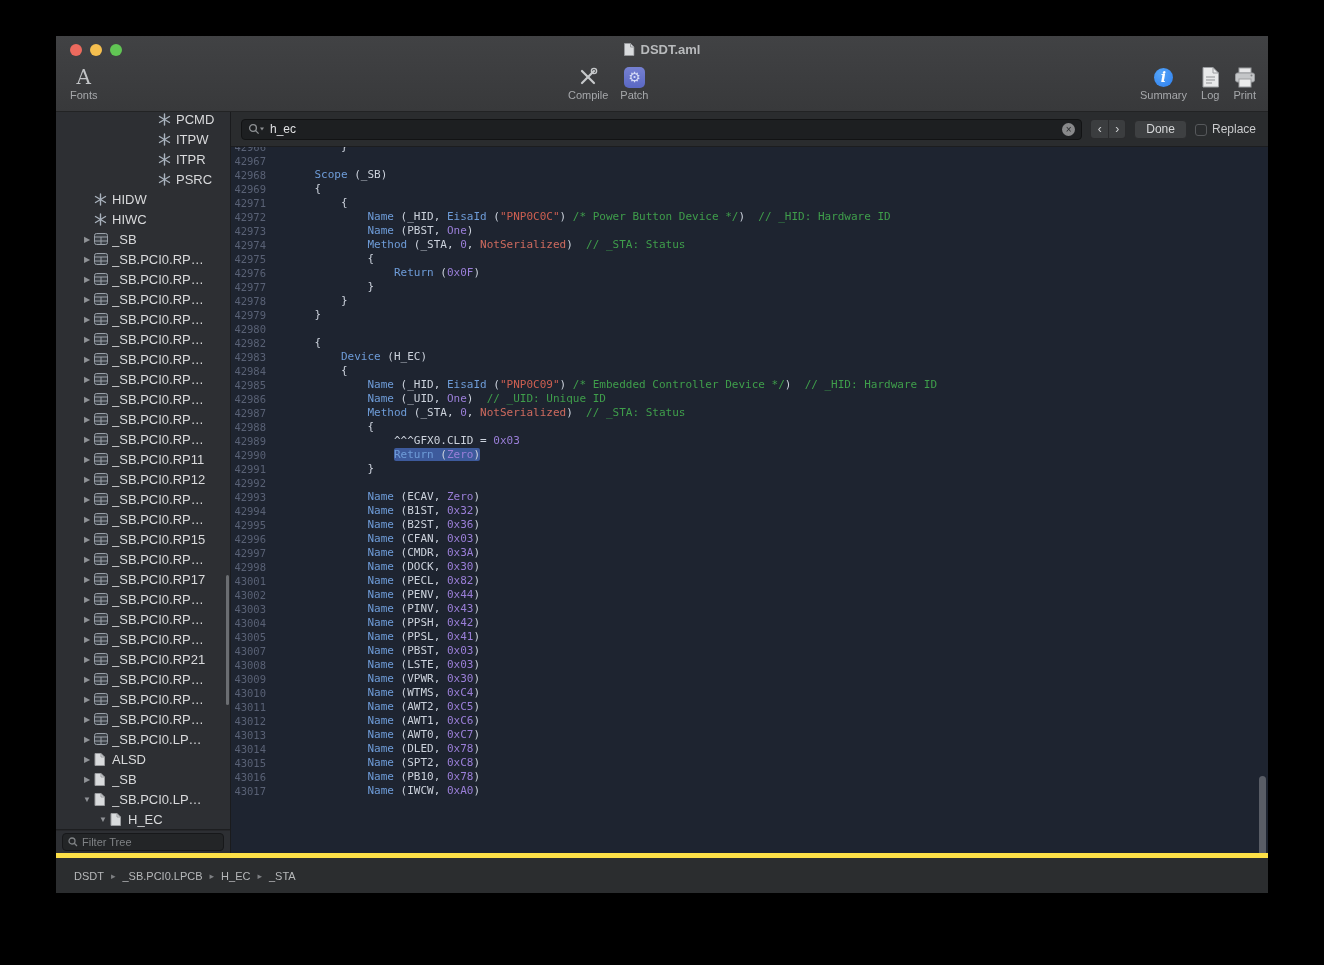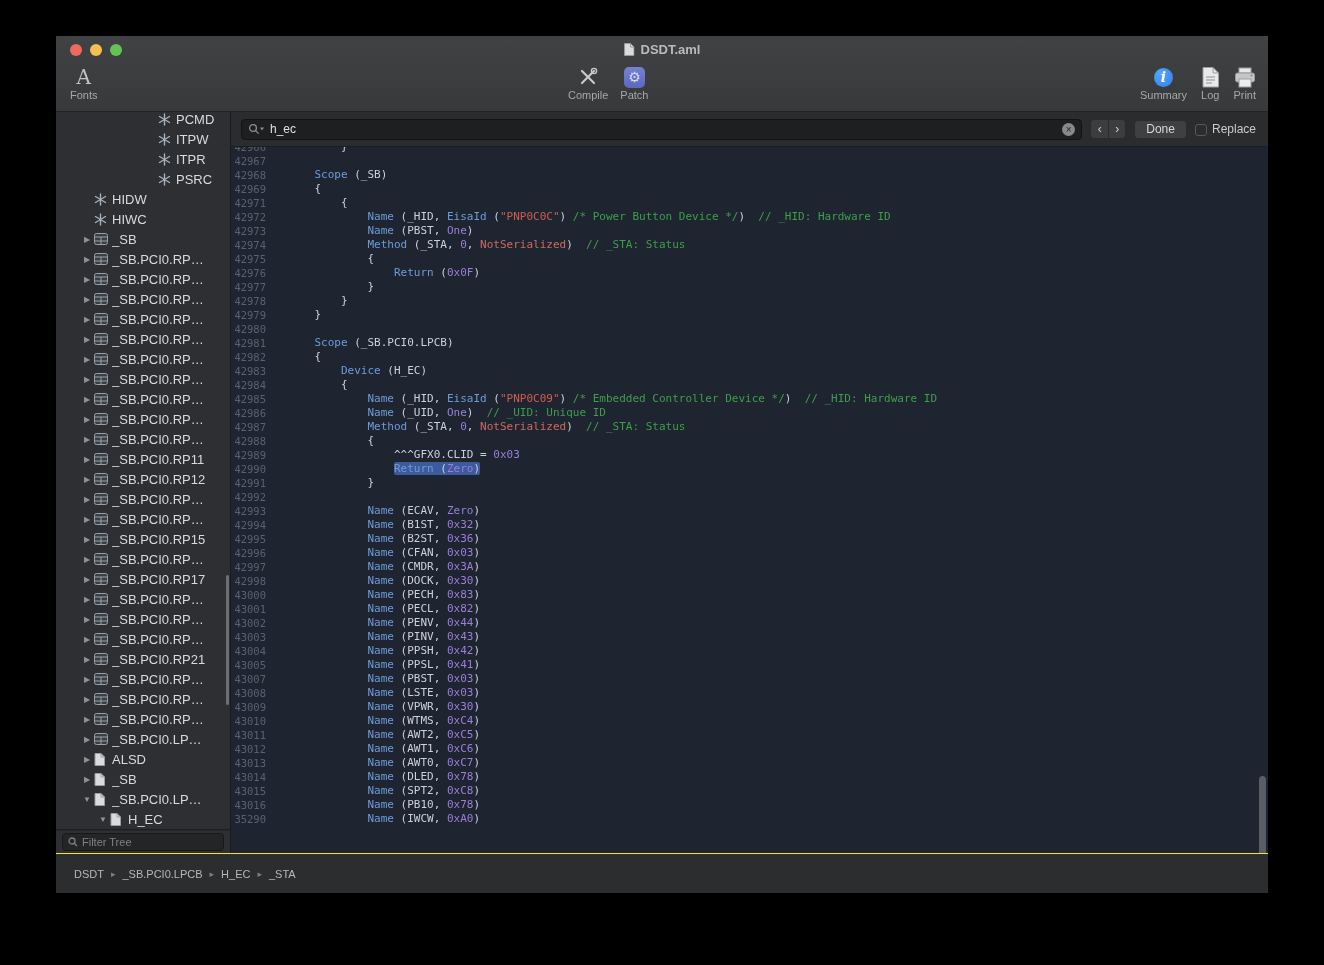--- a/index.html
+++ b/index.html
@@ -83,21 +83,21 @@
   .ct{padding-left:13px;color:var(--plain);}
   .pl{color:var(--plain);}
   .kw{color:var(--keyword);}
   .st{color:var(--string);}
   .cm{color:var(--comment);}
   .nu{color:var(--number);}
   .pd{color:var(--predef);}
   .selwrap{background:var(--selection);border-radius:2px;}
   .ed-thumb{position:absolute;right:2px;top:629px;width:7px;height:83px;background:#595d66;border-radius:4px;}
   
-  .statusbar{height:40px;flex:none;background:#2b2d2f;border-top:1px solid #fde047;
+  .statusbar{height:40px;flex:none;background:#2b2d2f;border-top:5px solid #fde047;
     display:flex;align-items:center;padding:16px 18px;font-size:11px;color:#b6b8ba;}
   #crumbs{display:flex;align-items:center;gap:7px;}
   .crumb-sep{color:#7e8083;font-size:9px;}
 </style>
 </head>
 <body>
 
 <div class="window">
 
   <div class="chrome">
@@ -678,55 +678,53 @@
             <div class="cl"><span class="ln">42971</span><span class="ct"><span class="pl">        {</span></span></div>
             <div class="cl"><span class="ln">42972</span><span class="ct"><span class="pl">            </span><span class="kw">Name</span><span class="pl"> (_HID, </span><span class="kw">EisaId</span><span class="pl"> (</span><span class="st">"PNP0C0C"</span><span class="pl">) </span><span class="cm">/* Power Button Device */</span><span class="pl">)  </span><span class="cm">// _HID: Hardware ID</span></span></div>
             <div class="cl"><span class="ln">42973</span><span class="ct"><span class="pl">            </span><span class="kw">Name</span><span class="pl"> (PBST, </span><span class="nu">One</span><span class="pl">)</span></span></div>
             <div class="cl"><span class="ln">42974</span><span class="ct"><span class="pl">            </span><span class="kw">Method</span><span class="pl"> (_STA, </span><span class="nu">0</span><span class="pl">, </span><span class="pd">NotSerialized</span><span class="pl">)  </span><span class="cm">// _STA: Status</span></span></div>
             <div class="cl"><span class="ln">42975</span><span class="ct"><span class="pl">            {</span></span></div>
             <div class="cl"><span class="ln">42976</span><span class="ct"><span class="pl">                </span><span class="kw">Return</span><span class="pl"> (</span><span class="nu">0x0F</span><span class="pl">)</span></span></div>
             <div class="cl"><span class="ln">42977</span><span class="ct"><span class="pl">            }</span></span></div>
             <div class="cl"><span class="ln">42978</span><span class="ct"><span class="pl">        }</span></span></div>
             <div class="cl"><span class="ln">42979</span><span class="ct"><span class="pl">    }</span></span></div>
             <div class="cl"><span class="ln">42980</span><span class="ct"></span></div>
-            <div class="cl"><span class="ln">42981</span><span class="ct"><span class="pl">    </span><span class="kw">Scope</span><span class="pl"> (_SB.PCI0.LPCB)</span></span></div>
             <div class="cl"><span class="ln">42982</span><span class="ct"><span class="pl">    {</span></span></div>
             <div class="cl"><span class="ln">42983</span><span class="ct"><span class="pl">        </span><span class="kw">Device</span><span class="pl"> (H_EC)</span></span></div>
             <div class="cl"><span class="ln">42984</span><span class="ct"><span class="pl">        {</span></span></div>
             <div class="cl"><span class="ln">42985</span><span class="ct"><span class="pl">            </span><span class="kw">Name</span><span class="pl"> (_HID, </span><span class="kw">EisaId</span><span class="pl"> (</span><span class="st">"PNP0C09"</span><span class="pl">) </span><span class="cm">/* Embedded Controller Device */</span><span class="pl">)  </span><span class="cm">// _HID: Hardware ID</span></span></div>
             <div class="cl"><span class="ln">42986</span><span class="ct"><span class="pl">            </span><span class="kw">Name</span><span class="pl"> (_UID, </span><span class="nu">One</span><span class="pl">)  </span><span class="cm">// _UID: Unique ID</span></span></div>
             <div class="cl"><span class="ln">42987</span><span class="ct"><span class="pl">            </span><span class="kw">Method</span><span class="pl"> (_STA, </span><span class="nu">0</span><span class="pl">, </span><span class="pd">NotSerialized</span><span class="pl">)  </span><span class="cm">// _STA: Status</span></span></div>
             <div class="cl"><span class="ln">42988</span><span class="ct"><span class="pl">            {</span></span></div>
             <div class="cl"><span class="ln">42989</span><span class="ct"><span class="pl">                ^^^GFX0.CLID = </span><span class="nu">0x03</span></span></div>
             <div class="cl"><span class="ln">42990</span><span class="ct"><span class="pl">                </span><span class="selwrap"><span class="kw">Return</span><span class="pl"> (</span><span class="nu">Zero</span><span class="pl">)</span></span></span></div>
             <div class="cl"><span class="ln">42991</span><span class="ct"><span class="pl">            }</span></span></div>
             <div class="cl"><span class="ln">42992</span><span class="ct"></span></div>
             <div class="cl"><span class="ln">42993</span><span class="ct"><span class="pl">            </span><span class="kw">Name</span><span class="pl"> (ECAV, </span><span class="nu">Zero</span><span class="pl">)</span></span></div>
             <div class="cl"><span class="ln">42994</span><span class="ct"><span class="pl">            </span><span class="kw">Name</span><span class="pl"> (B1ST, </span><span class="nu">0x32</span><span class="pl">)</span></span></div>
             <div class="cl"><span class="ln">42995</span><span class="ct"><span class="pl">            </span><span class="kw">Name</span><span class="pl"> (B2ST, </span><span class="nu">0x36</span><span class="pl">)</span></span></div>
             <div class="cl"><span class="ln">42996</span><span class="ct"><span class="pl">            </span><span class="kw">Name</span><span class="pl"> (CFAN, </span><span class="nu">0x03</span><span class="pl">)</span></span></div>
             <div class="cl"><span class="ln">42997</span><span class="ct"><span class="pl">            </span><span class="kw">Name</span><span class="pl"> (CMDR, </span><span class="nu">0x3A</span><span class="pl">)</span></span></div>
             <div class="cl"><span class="ln">42998</span><span class="ct"><span class="pl">            </span><span class="kw">Name</span><span class="pl"> (DOCK, </span><span class="nu">0x30</span><span class="pl">)</span></span></div>
-            <div class="cl"><span class="ln">43000</span><span class="ct"><span class="pl">            </span><span class="kw">Name</span><span class="pl"> (PECH, </span><span class="nu">0x83</span><span class="pl">)</span></span></div>
             <div class="cl"><span class="ln">43001</span><span class="ct"><span class="pl">            </span><span class="kw">Name</span><span class="pl"> (PECL, </span><span class="nu">0x82</span><span class="pl">)</span></span></div>
             <div class="cl"><span class="ln">43002</span><span class="ct"><span class="pl">            </span><span class="kw">Name</span><span class="pl"> (PENV, </span><span class="nu">0x44</span><span class="pl">)</span></span></div>
             <div class="cl"><span class="ln">43003</span><span class="ct"><span class="pl">            </span><span class="kw">Name</span><span class="pl"> (PINV, </span><span class="nu">0x43</span><span class="pl">)</span></span></div>
             <div class="cl"><span class="ln">43004</span><span class="ct"><span class="pl">            </span><span class="kw">Name</span><span class="pl"> (PPSH, </span><span class="nu">0x42</span><span class="pl">)</span></span></div>
             <div class="cl"><span class="ln">43005</span><span class="ct"><span class="pl">            </span><span class="kw">Name</span><span class="pl"> (PPSL, </span><span class="nu">0x41</span><span class="pl">)</span></span></div>
             <div class="cl"><span class="ln">43007</span><span class="ct"><span class="pl">            </span><span class="kw">Name</span><span class="pl"> (PBST, </span><span class="nu">0x03</span><span class="pl">)</span></span></div>
             <div class="cl"><span class="ln">43008</span><span class="ct"><span class="pl">            </span><span class="kw">Name</span><span class="pl"> (LSTE, </span><span class="nu">0x03</span><span class="pl">)</span></span></div>
             <div class="cl"><span class="ln">43009</span><span class="ct"><span class="pl">            </span><span class="kw">Name</span><span class="pl"> (VPWR, </span><span class="nu">0x30</span><span class="pl">)</span></span></div>
             <div class="cl"><span class="ln">43010</span><span class="ct"><span class="pl">            </span><span class="kw">Name</span><span class="pl"> (WTMS, </span><span class="nu">0xC4</span><span class="pl">)</span></span></div>
             <div class="cl"><span class="ln">43011</span><span class="ct"><span class="pl">            </span><span class="kw">Name</span><span class="pl"> (AWT2, </span><span class="nu">0xC5</span><span class="pl">)</span></span></div>
             <div class="cl"><span class="ln">43012</span><span class="ct"><span class="pl">            </span><span class="kw">Name</span><span class="pl"> (AWT1, </span><span class="nu">0xC6</span><span class="pl">)</span></span></div>
             <div class="cl"><span class="ln">43013</span><span class="ct"><span class="pl">            </span><span class="kw">Name</span><span class="pl"> (AWT0, </span><span class="nu">0xC7</span><span class="pl">)</span></span></div>
             <div class="cl"><span class="ln">43014</span><span class="ct"><span class="pl">            </span><span class="kw">Name</span><span class="pl"> (DLED, </span><span class="nu">0x78</span><span class="pl">)</span></span></div>
             <div class="cl"><span class="ln">43015</span><span class="ct"><span class="pl">            </span><span class="kw">Name</span><span class="pl"> (SPT2, </span><span class="nu">0xC8</span><span class="pl">)</span></span></div>
             <div class="cl"><span class="ln">43016</span><span class="ct"><span class="pl">            </span><span class="kw">Name</span><span class="pl"> (PB10, </span><span class="nu">0x78</span><span class="pl">)</span></span></div>
-            <div class="cl"><span class="ln">35290</span><span class="ct"><span class="pl">            </span><span class="kw">Name</span><span class="pl"> (IWCW, </span><span class="nu">0xA0</span><span class="pl">)</span></span></div>
+            <div class="cl"><span class="ln">43017</span><span class="ct"><span class="pl">            </span><span class="kw">Name</span><span class="pl"> (IWCW, </span><span class="nu">0xA0</span><span class="pl">)</span></span></div>
           </div>
         <div class="ed-thumb"></div>
       </div>
     </div>
 
   </div>
 
   <div class="statusbar">
     <div id="crumbs">
         <span class="crumb">DSDT</span>

